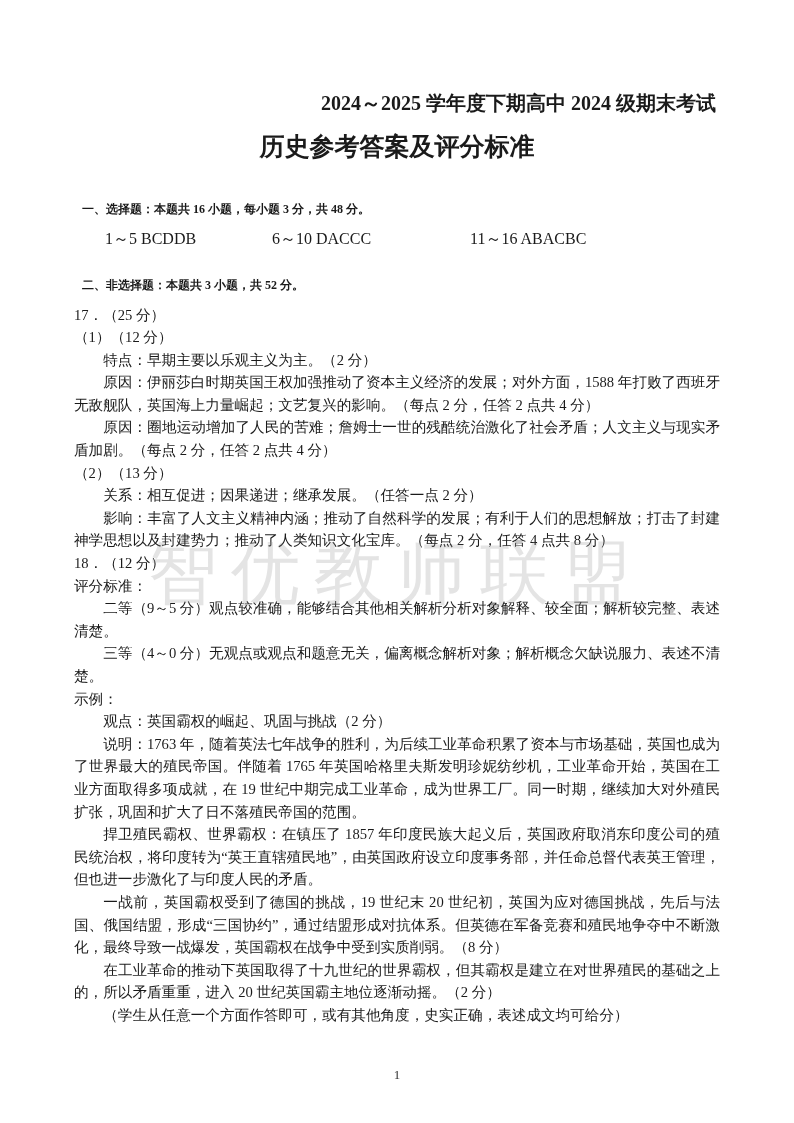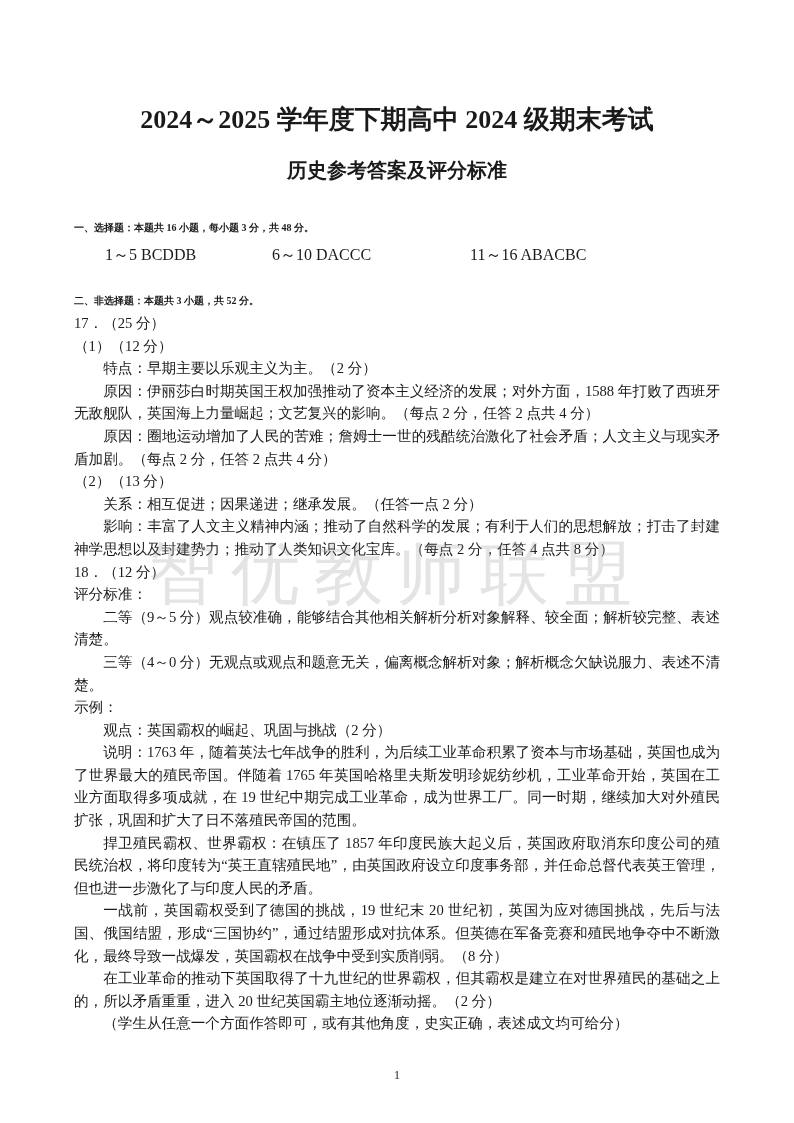--- a/index.html
+++ b/index.html
@@ -9,38 +9,38 @@
     height: 1123px;
     margin: 0 auto;
     background: #ffffff;
     box-sizing: border-box;
     padding: 84px 74px 0 74px;
     font-family: "Liberation Serif", "DejaVu Serif", serif;
     color: #1a1a1a;
     overflow: hidden;
   }
   .doc-title {
-    text-align: center;
-    font-size: 26px;
+    text-align: right;
+    font-size: 20px;
     font-weight: bold;
     line-height: 1.5;
-    margin: 16px;
+    margin: 4px;
   }
   .doc-subtitle {
     text-align: center;
-    font-size: 20px;
+    font-size: 25px;
     font-weight: bold;
     line-height: 1.5;
     margin: 10px 0 0 0;
   }
   .section-heading {
-    font-size: 10px;
+    font-size: 12px;
     font-weight: bold;
     line-height: 22px;
-    margin: 0;
+    margin: 8px;
   }
   .sec1-heading { margin-top: 32px; }
   .sec2-heading { margin-top: 24px; }
   .answers-row {
     display: flex;
     padding-left: 31px;
     margin-top: 5px;
     font-size: 16px;
     line-height: 22px;
   }

